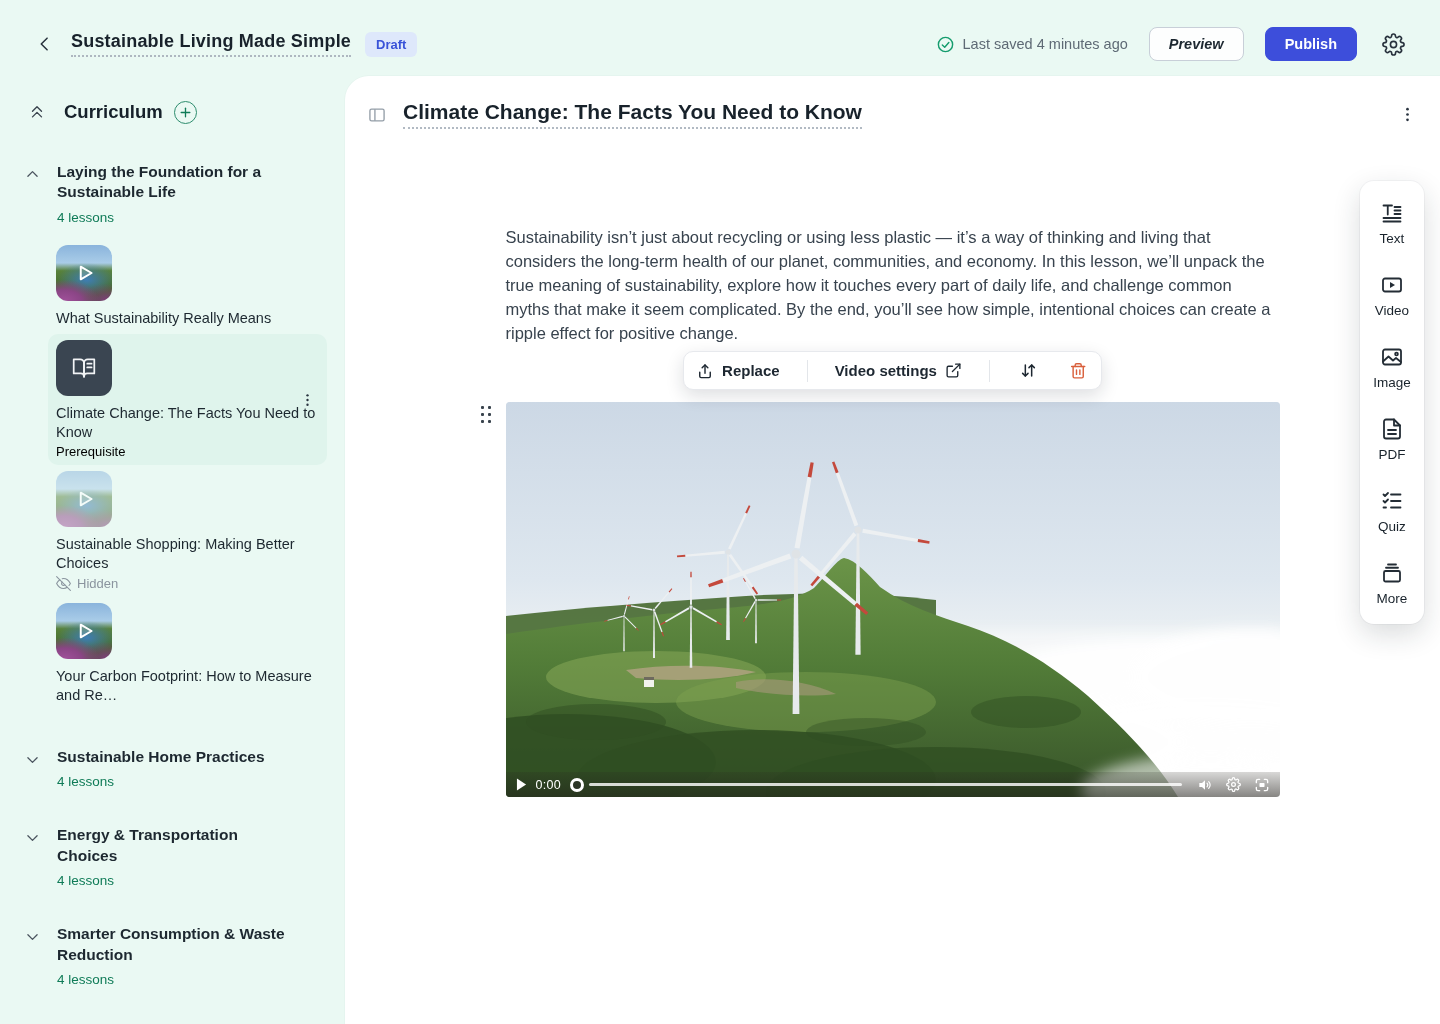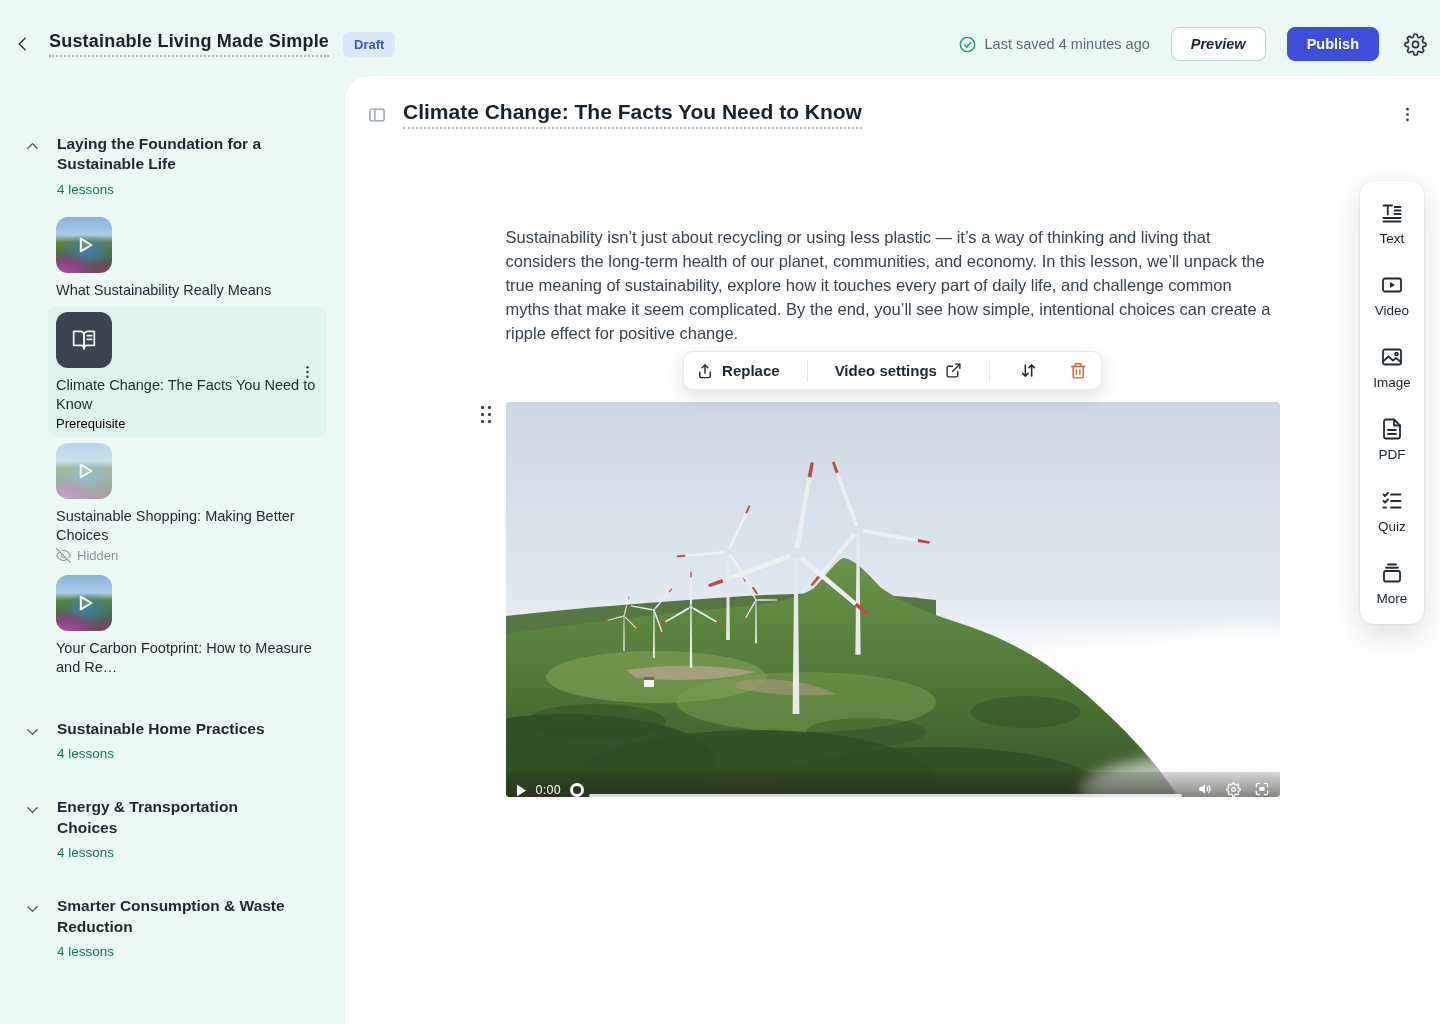--- a/index.html
+++ b/index.html
@@ -6,21 +6,21 @@
   html,body { width:1440px; height:1024px; }
   body {
     position:relative; overflow:hidden;
     background:#EAF9F3; color:#1A242E;
     font-family:"Liberation Sans", sans-serif;
   }
   svg { display:block; }
 
   
   .app-header { position:absolute; top:0; left:0; right:0; height:88px;
-    display:flex; align-items:center; padding:0 9px; }
+    display:flex; align-items:center; padding:0 31px; }
   .icon-btn { background:none; border:none; cursor:pointer; display:flex;
     align-items:center; justify-content:center; color:#27313C; padding:4px; }
   .course-title { margin-left:12px; font-size:18px; font-weight:700; letter-spacing:.2px;
     color:#18222B; border-bottom:2px dotted #AEB7C0; padding-bottom:3px; cursor:text; }
   .draft-badge { margin-left:14px; background:#DEE8FB; color:#3A53D8;
     font-size:13px; font-weight:600; padding:5px 11px; border-radius:6px; }
   .header-right { margin-left:auto; display:flex; align-items:center; gap:21px; }
   .saved-status { display:flex; align-items:center; gap:8px; color:#5E6A75; font-size:14.5px; }
   .btn { border-radius:8px; font-size:14.5px; font-weight:600; padding:8px 19px;
     cursor:pointer; font-family:inherit; }
@@ -86,21 +86,21 @@
   .tb-trash { color:#D95F3B; }
 
   
   .video-block { position:relative; margin-top:12px; }
   .drag-handle { position:absolute; left:-25px; top:4px; width:13px; cursor:grab;
     display:grid; grid-template-columns:3px 3px; gap:4px 4px; }
   .drag-handle i { width:3px; height:3px; background:#39434D; border-radius:1px; }
   .video-frame { width:774px; height:395px; border-radius:4px; overflow:hidden;
     position:relative; background:#DFE7EE; }
   .video-controls { position:absolute; left:0; right:0; bottom:0; height:25px;
-    display:flex; align-items:flex-end; gap:9px; padding:0 10px;
+    display:flex; align-items:center; gap:9px; padding:0 10px;
     background:linear-gradient(180deg, rgba(42,40,34,.18), rgba(35,33,28,.55)); }
   .vc-time { color:#fff; font-size:12.5px; letter-spacing:.3px; }
   .vc-scrubber { width:14px; height:14px; border:3px solid #fff; border-radius:50%;
     background:rgba(45,45,45,.45); flex:0 0 auto; cursor:pointer; }
   .vc-track { flex:1; height:3px; background:rgba(255,255,255,.82); border-radius:2px;
     margin-left:-4px; cursor:pointer; }
   .vc-right { display:flex; align-items:center; gap:13px; margin-left:6px; }
   .vc-btn { background:none; border:none; cursor:pointer; display:flex; padding:0; color:#fff; }
 
   
@@ -143,20 +143,39 @@
         <svg width="23" height="23" viewBox="0 0 24 24" fill="none" stroke="currentColor" stroke-width="1.7" stroke-linecap="round" stroke-linejoin="round">
             <circle cx="12" cy="12" r="3.2"></circle>
             <path d="M19.4 15a1.65 1.65 0 0 0 .33 1.82l.06.06a2 2 0 0 1-2.83 2.83l-.06-.06a1.65 1.65 0 0 0-1.82-.33 1.65 1.65 0 0 0-1 1.51V21a2 2 0 0 1-4 0v-.09A1.65 1.65 0 0 0 9 19.4a1.65 1.65 0 0 0-1.82.33l-.06.06a2 2 0 0 1-2.83-2.83l.06-.06a1.65 1.65 0 0 0 .33-1.82 1.65 1.65 0 0 0-1.51-1H3a2 2 0 0 1 0-4h.09A1.65 1.65 0 0 0 4.6 9a1.65 1.65 0 0 0-.33-1.82l-.06-.06a2 2 0 0 1 2.83-2.83l.06.06a1.65 1.65 0 0 0 1.82.33H9a1.65 1.65 0 0 0 1-1.51V3a2 2 0 0 1 4 0v.09a1.65 1.65 0 0 0 1 1.51 1.65 1.65 0 0 0 1.82-.33l.06-.06a2 2 0 0 1 2.83 2.83l-.06.06a1.65 1.65 0 0 0-.33 1.82V9a1.65 1.65 0 0 0 1.51 1H21a2 2 0 0 1 0 4h-.09a1.65 1.65 0 0 0-1.51 1z"></path>
           </svg>
       </span>
     </button>
   </div>
 </header>
 
 <nav class="sidebar">
+  <div class="curriculum-header">
+    <button class="icon-btn">
+      <span>
+        <svg width="18" height="18" viewBox="0 0 24 24" fill="none" stroke="#3A444E" stroke-width="1.8" stroke-linecap="round" stroke-linejoin="round">
+            <polyline points="6 11 12 5 18 11"></polyline>
+            <polyline points="6 18.5 12 12.5 18 18.5"></polyline>
+          </svg>
+      </span>
+    </button>
+    <div class="curriculum-title">Curriculum</div>
+    <button class="add-circle-btn">
+      <span>
+        <svg width="13" height="13" viewBox="0 0 24 24" fill="none" stroke="currentColor" stroke-width="2.4" stroke-linecap="round">
+            <line x1="12" y1="4" x2="12" y2="20"></line>
+            <line x1="4" y1="12" x2="20" y2="12"></line>
+          </svg>
+      </span>
+    </button>
+  </div>
 
   <div class="section">
     <div class="section-head">
       <span class="chev">
         <svg width="17" height="17" viewBox="0 0 24 24" fill="none" stroke="currentColor" stroke-width="1.8" stroke-linecap="round" stroke-linejoin="round">
             <polyline points="5.5 14.5 12 8 18.5 14.5"></polyline>
           </svg>
       </span>
       <div class="section-meta">
         <div class="section-title">Laying the Foundation for a Sustainable Life</div>

